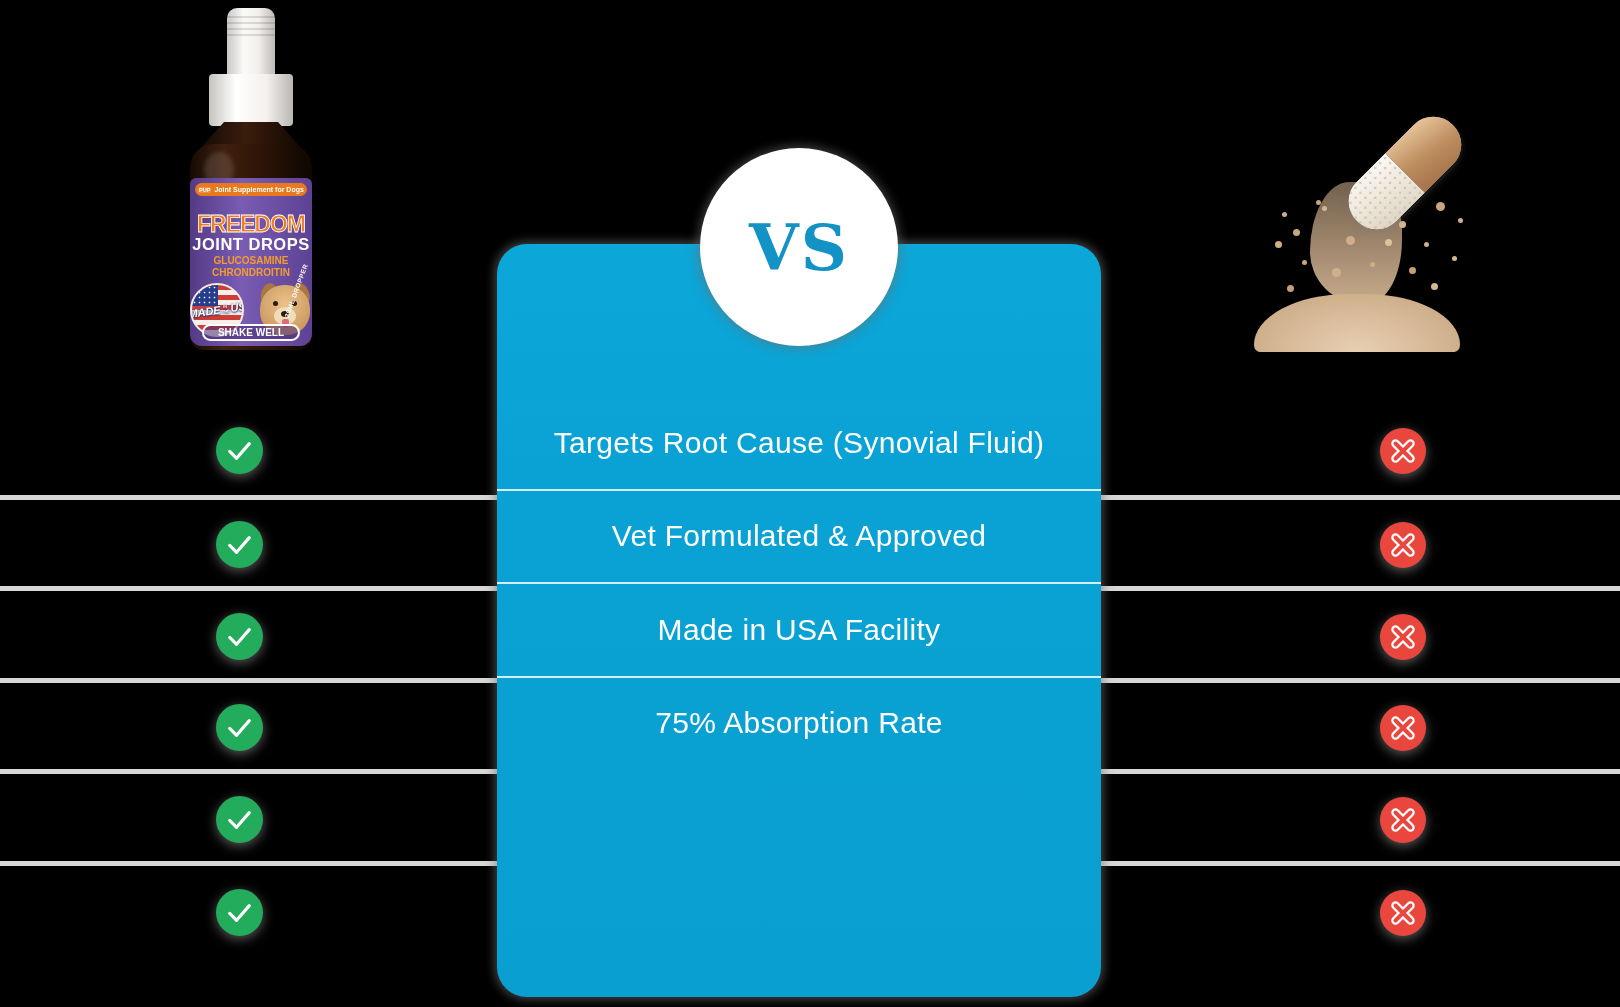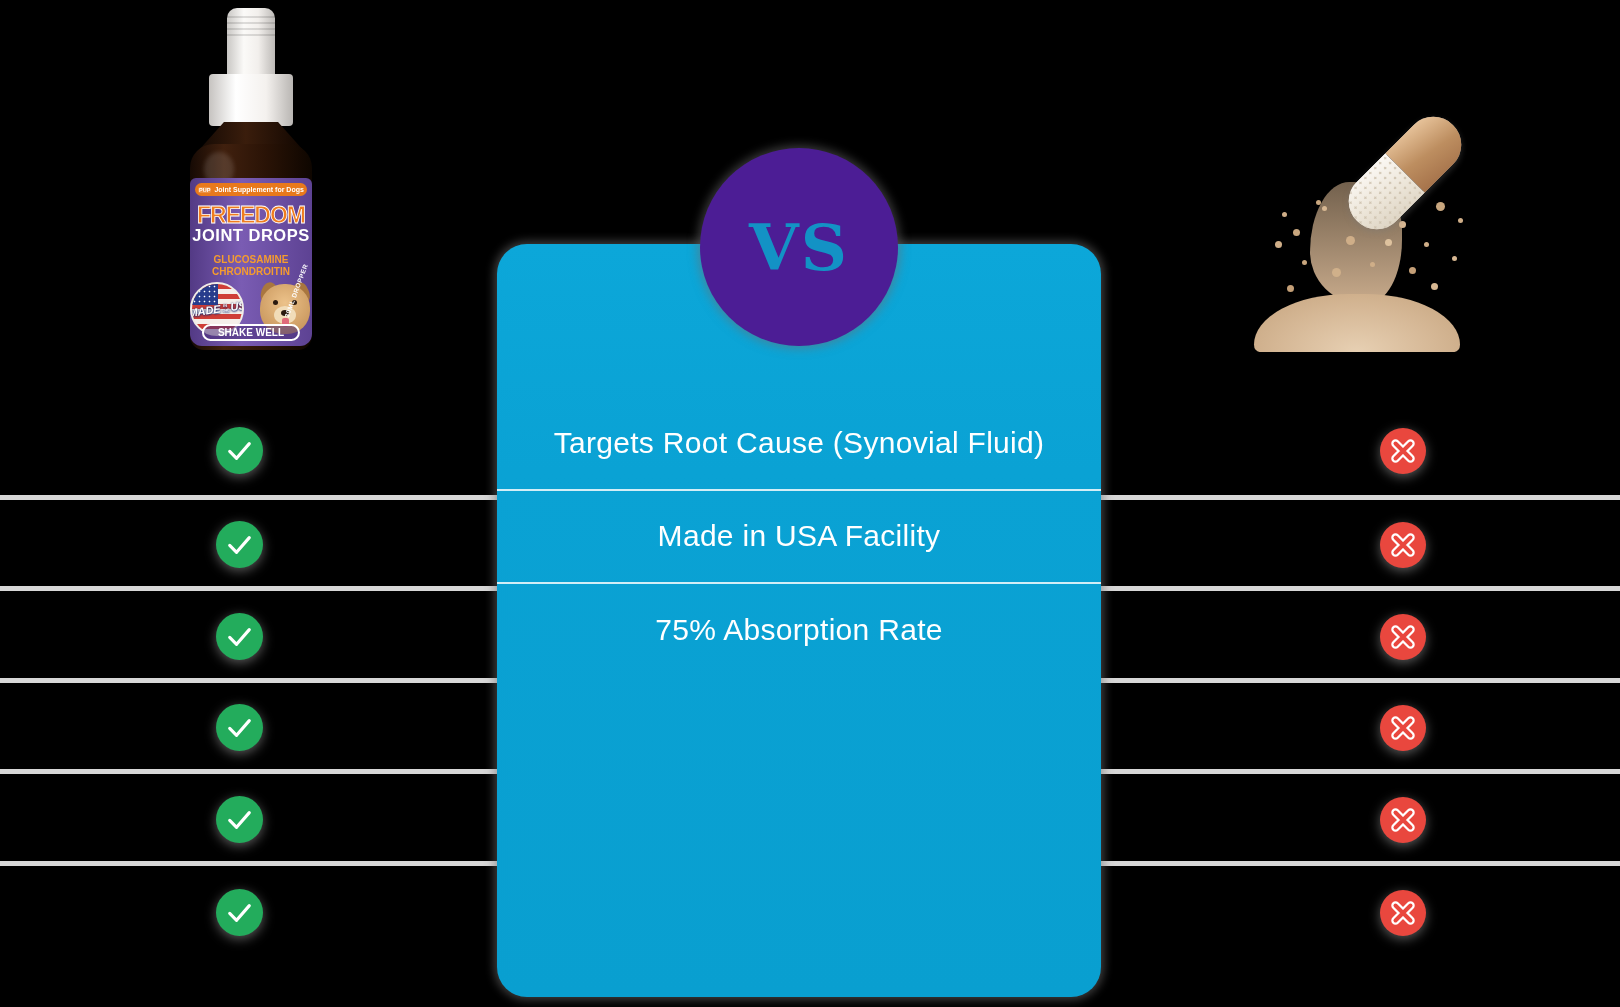--- a/index.html
+++ b/index.html
@@ -22,21 +22,21 @@
   .card-spacer{height:153px;flex:none;}
   .card-row{
     height:91.5px;flex:none;display:flex;align-items:center;justify-content:center;
     color:#fff;font-size:30px;font-weight:500;letter-spacing:.3px;text-align:center;
   }
   .card-row + .card-row{border-top:2px solid rgba(255,255,255,.82);}
 
   
   .vs-circle{
     position:absolute;left:700px;top:148px;width:198px;height:198px;border-radius:50%;
-    background:#4c1d95;z-index:5;display:flex;align-items:center;justify-content:center;
+    background:#ffffff;z-index:5;display:flex;align-items:center;justify-content:center;
     box-shadow:0 0 10px 3px rgba(110,110,110,.5);
   }
   .vs-text{
     font-family:"DejaVu Serif",serif;font-weight:700;font-size:64px;color:#1392c5;
     letter-spacing:2px;
   }
 
   
   .status-icon{position:absolute;z-index:4;filter:drop-shadow(0 3px 6px rgba(120,120,120,.75));}
   .check-pos{left:216px;width:47px;height:47px;}
@@ -72,25 +72,25 @@
     background:linear-gradient(90deg,#533a85,#7a5cb3 42%,#5d4293);
   }
   .label-banner{
     margin:5px auto 0;width:112px;height:13px;border-radius:7px;background:#e8791c;
     display:flex;align-items:center;justify-content:center;gap:3px;
     color:#fff;font-size:7px;font-weight:700;white-space:nowrap;
   }
   .label-logo{font-size:5.5px;font-weight:800;color:#fff;background:rgba(255,255,255,.18);
     border-radius:2px;padding:0 1px;}
   .label-brand{
-    margin-top:9px;font-size:23px;font-weight:900;color:#ef7d1f;line-height:.95;
+    margin-top:18px;font-size:23px;font-weight:900;color:#ef7d1f;line-height:.95;
     letter-spacing:-1px;-webkit-text-stroke:.8px #ffffff;
   }
   .label-sub{font-size:16.5px;font-weight:800;color:#fff;letter-spacing:.5px;line-height:1;}
-  .label-ingredients{margin-top:11px;font-size:10px;font-weight:800;color:#f59c2e;line-height:1.12;}
+  .label-ingredients{margin-top:3px;font-size:10px;font-weight:800;color:#f59c2e;line-height:1.12;}
   .label-badges{position:relative;height:58px;margin-top:3px;}
   .flag{
     position:absolute;left:0;top:2px;width:54px;height:54px;border-radius:50%;overflow:hidden;
     border:2px solid #f0ede8;box-sizing:border-box;
     background:repeating-linear-gradient(180deg,#cf3e36 0 5px,#f5f0ea 5px 10px);
   }
   .canton{position:absolute;left:0;top:0;width:26px;height:21px;background:#273c8c;
     background-image:radial-gradient(#fff .7px,transparent 1.1px);background-size:5px 5px;}
   .made-text{
     position:absolute;inset:0;display:flex;align-items:center;justify-content:center;gap:1px;
@@ -212,20 +212,21 @@
   <div class="powder-mound"></div>
   <div class="capsule">
     <div class="cap-top"></div>
     <div class="cap-bottom"></div>
   </div>
 </div>
 
 <div class="card">
   <div class="card-spacer"></div>
   <div class="card-row">Targets Root Cause (Synovial Fluid)</div>
+  <div class="card-row">Vet Formulated &amp; Approved</div>
   <div class="card-row">Made in USA Facility</div>
   <div class="card-row">75% Absorption Rate</div>
 </div>
 
 <div class="vs-circle">
   <span class="vs-text">VS</span>
 </div>
 
 <svg class="status-icon check-pos" style="top:427px" viewBox="0 0 48 48">
     <circle cx="24" cy="24" r="24" fill="#23ac5c"></circle>

